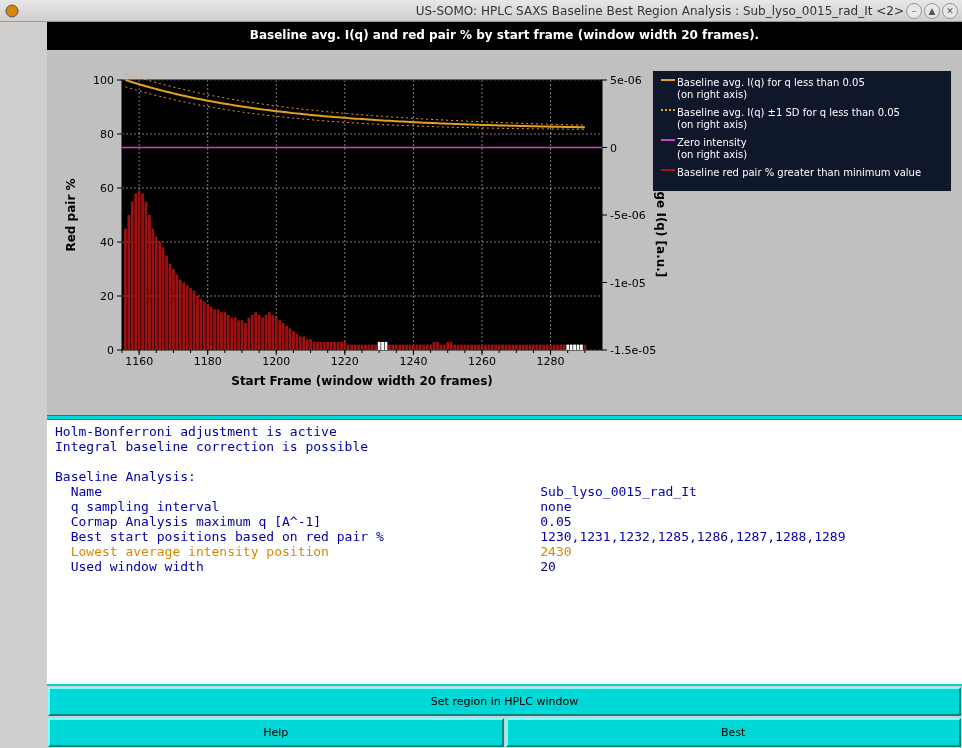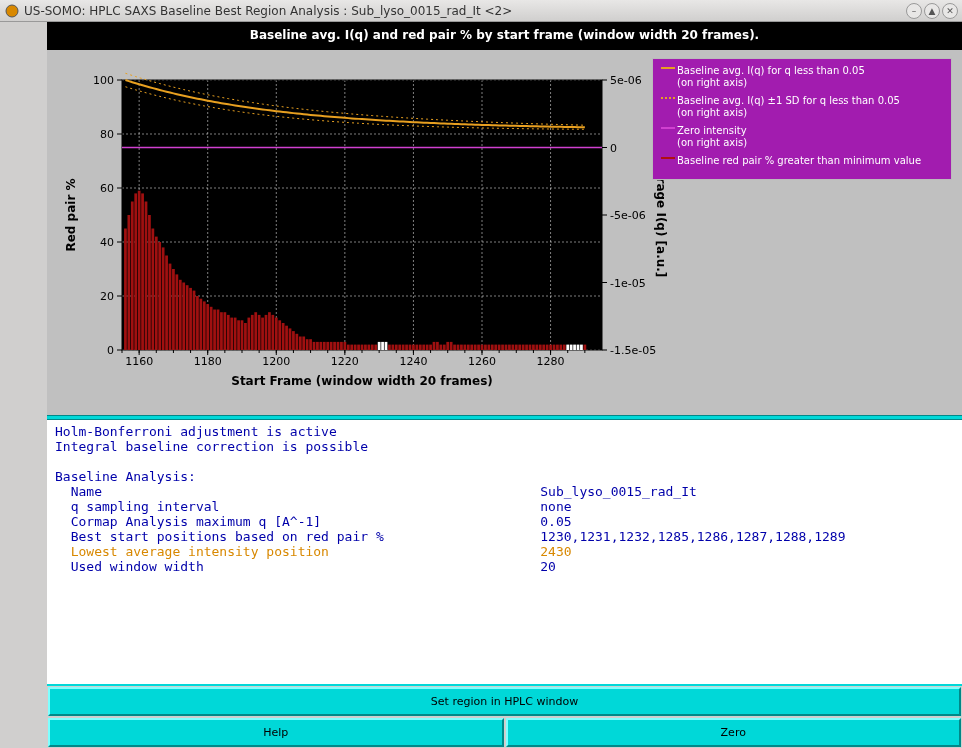--- a/index.html
+++ b/index.html
@@ -1,26 +1,26 @@
 <!DOCTYPE html>
 <html><head>
 <meta charset="utf-8">
 <style>
 * { box-sizing: border-box; margin: 0; padding: 0; }
 body { font-family: "DejaVu Sans", Arial, sans-serif; font-size: 12px; background: #d0cfce; width: 962px; height: 748px; overflow: hidden; }
 .titlebar { height: 22px; background: linear-gradient(#e8e7e6,#d0cfce); display: flex; align-items: center; padding: 0 4px; border-bottom: 1px solid #999; }
 .titlebar .icon { width: 16px; height: 16px; margin-right: 4px; display:flex;align-items:center;justify-content:center; }
-.titlebar .title { flex: 1; text-align: left; color: #333; font-size: 12px; }
+.titlebar .title { flex: 1; text-align: right; color: #333; font-size: 12px; }
 .titlebar .winbtn { width: 16px; height: 16px; border-radius: 50%; background: #e8e7e6; border: 1px solid #999; margin-left: 2px; display:flex;align-items:center;justify-content:center; font-size:9px;color:#555;}
 .content { display: flex; flex-direction: column; height: 726px; padding-left: 47px; }
 .plotpanel { background: #000; padding: 6px; color:#fff; }
 .plottitle { text-align: center; font-weight: bold; font-size: 12px; padding-bottom:2px;}
 .plotarea { background: #c0c0c0; padding: 10px 10px 2px 10px; height: 370px; position: relative; }
 .svgwrap { position:absolute; left:0; top:0; }
-.legend { position: absolute; right: 10px; top: 8px; width: 300px; background: #a21caf; border: 1px solid #bbb; padding: 6px; color:#fff; font-size: 10px; line-height: 1.2; }
+.legend { position: absolute; right: 10px; top: 20px; width: 300px; background: #0f172a; border: 1px solid #bbb; padding: 6px; color:#fff; font-size: 10px; line-height: 1.2; }
 .legend .row { display:flex; margin-bottom: 6px; }
 .legend .sw { width:18px; flex-shrink:0; display:flex;align-items:flex-start;justify-content:center; padding-top:2px; }
 .legend .sw .swline { width:14px; height:2px; }
 .legend .txt { flex:1; }
 .legend .sub { color:#fff; }
 .divider { height: 5px; background: #00d8d8; border-top: 1px solid #008888; border-bottom: 1px solid #008888; }
 .textarea { background: #fff; font-family: "DejaVu Sans Mono","Courier New",monospace; font-size: 13px; color: #0000aa; padding: 4px 8px; height: 268px; overflow: hidden; white-space: pre; }
 .textarea .orange { color: #d88800; }
 .buttons { border-top: 2px solid #00d8d8; }
 .btnrow { display:flex; }
@@ -311,16 +311,16 @@
 <span class="orange">  Lowest average intensity position                           2430</span>
 <span>  Used window width                                           20</span>
 </div>
 
   <div class="buttons">
     <div class="btnrow">
       <div class="btn">Set region in HPLC window</div>
     </div>
     <div class="btnrow">
       <div class="btn">Help</div>
-      <div class="btn">Zero</div>
+      <div class="btn">Best</div>
     </div>
   </div>
 </div>
 
 </body></html>

